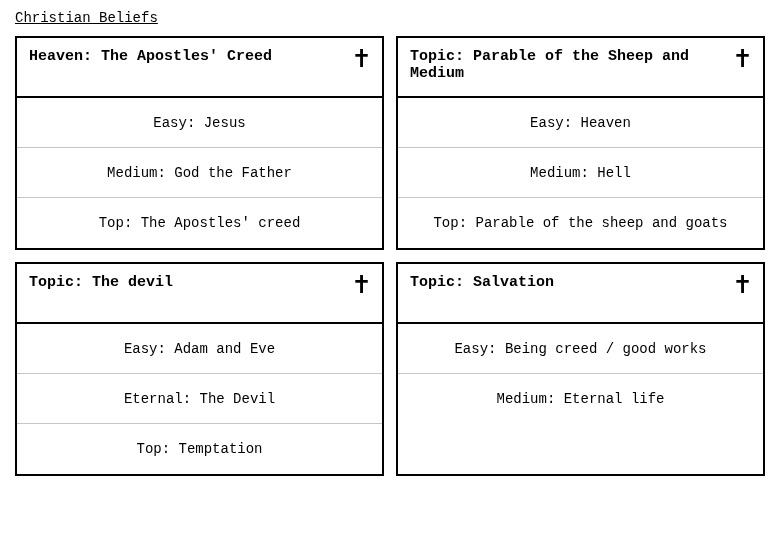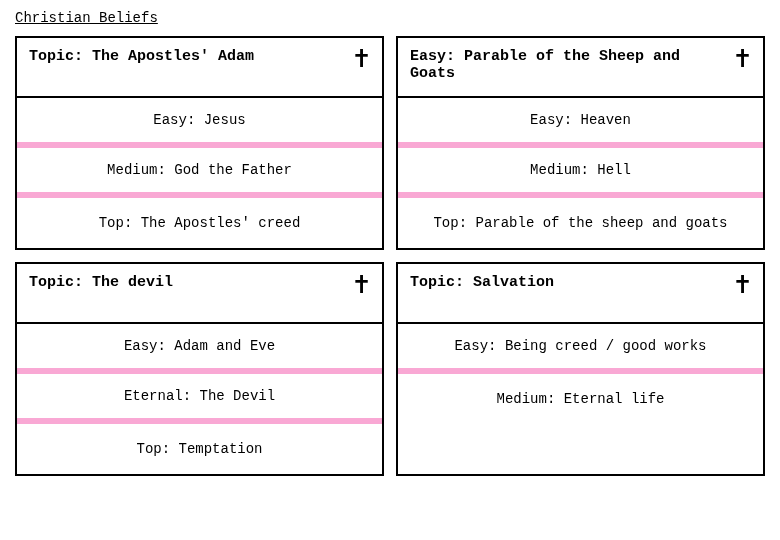--- a/index.html
+++ b/index.html
@@ -43,21 +43,21 @@
     }
     .cross-icon {
       font-size: 28px;
       font-weight: bold;
       line-height: 1;
       color: #000;
       flex-shrink: 0;
       margin-top: -2px;
     }
     .card-row {
-      border-bottom: 6px solid #f9a8d4;
+      border-bottom: 1px solid #f9a8d4;
       padding: 14px 12px;
       text-align: center;
       font-size: 14px;
       font-family: 'Courier New', Courier, monospace;
       min-height: 50px;
       display: flex;
       align-items: center;
       justify-content: center;
     }
     .card-row:last-child {
@@ -66,30 +66,30 @@
     }
   </style>
 </head>
 <body>
 
 <div class="page-title">Christian Beliefs</div>
 
 <div class="grid">
 <div class="card">
       <div class="card-header">
-        <div class="card-header-title">Topic: The Apostles' Adam</div>
+        <div class="card-header-title">Heaven: The Apostles' Creed</div>
         <div class="cross-icon">✝</div>
       </div>
       <div class="card-row">Easy: Jesus</div>
       <div class="card-row">Medium: God the Father</div>
       <div class="card-row">Top: The Apostles' creed</div>
     </div>
     <div class="card">
       <div class="card-header">
-        <div class="card-header-title">Easy: Parable of the Sheep and Goats</div>
+        <div class="card-header-title">Topic: Parable of the Sheep and Medium</div>
         <div class="cross-icon">✝</div>
       </div>
       <div class="card-row">Easy: Heaven</div>
       <div class="card-row">Medium: Hell</div>
       <div class="card-row">Top: Parable of the sheep and goats</div>
     </div>
     <div class="card">
       <div class="card-header">
         <div class="card-header-title">Topic: The devil</div>
         <div class="cross-icon">✝</div>

